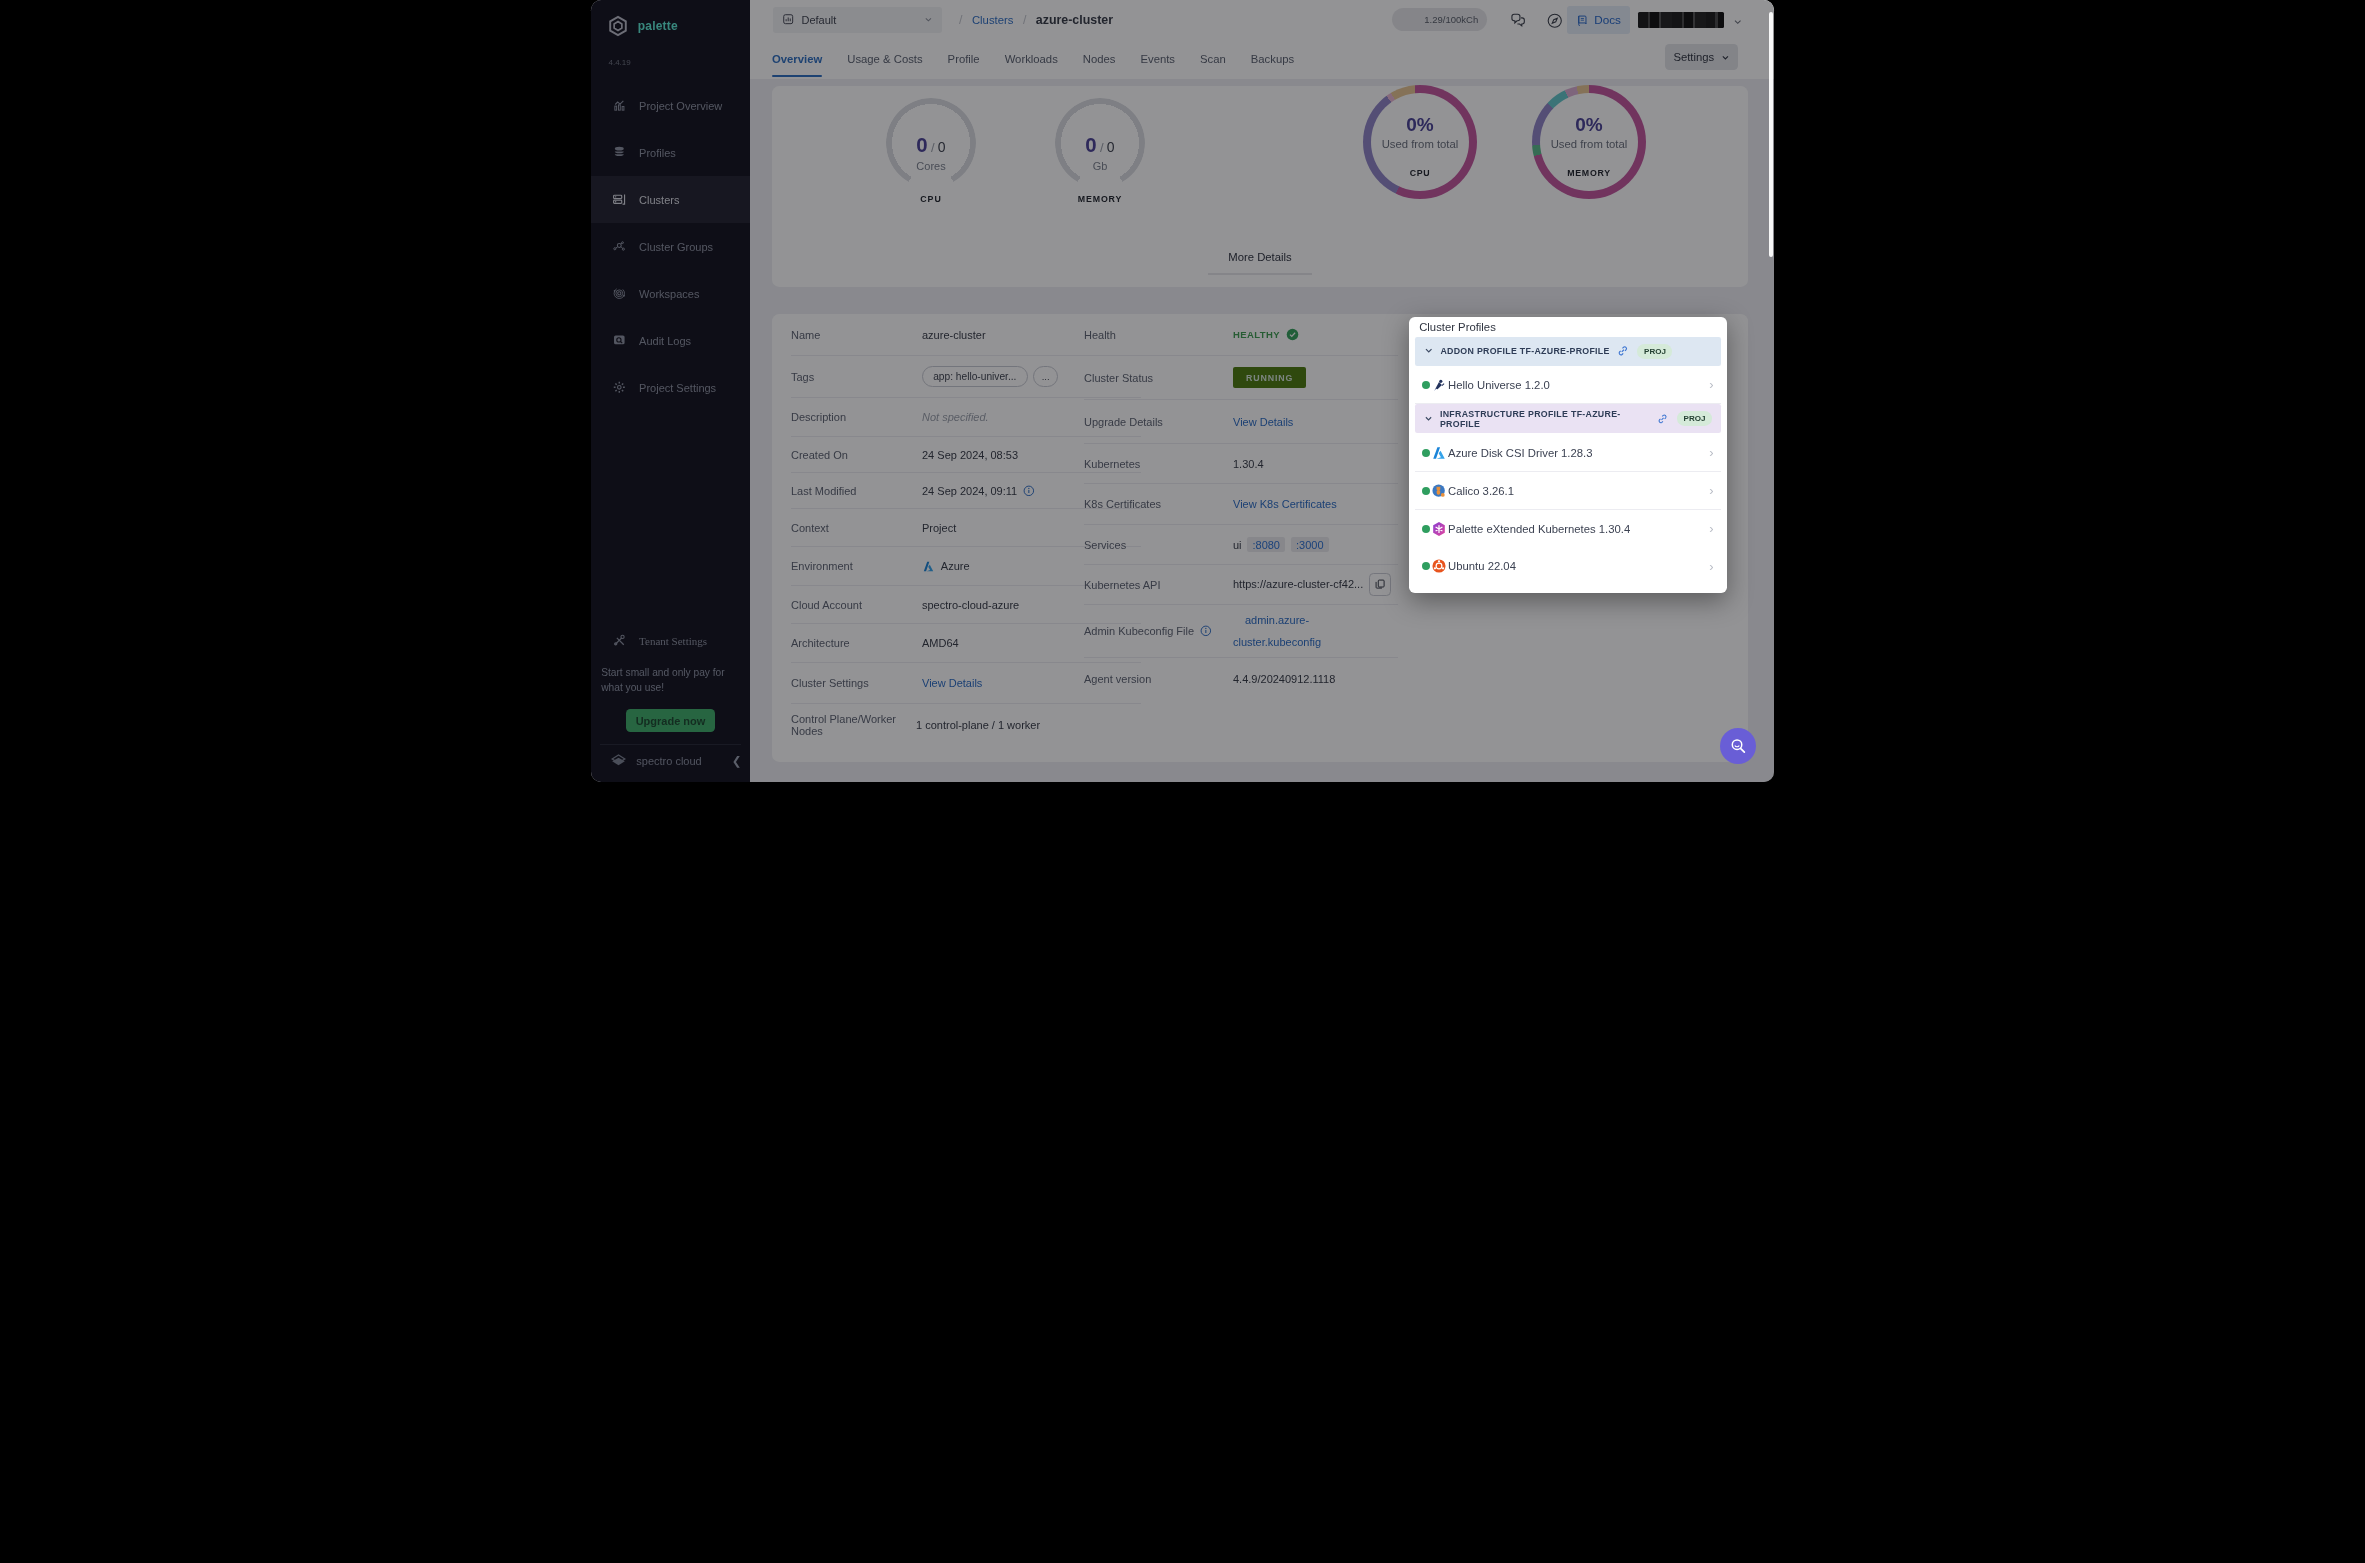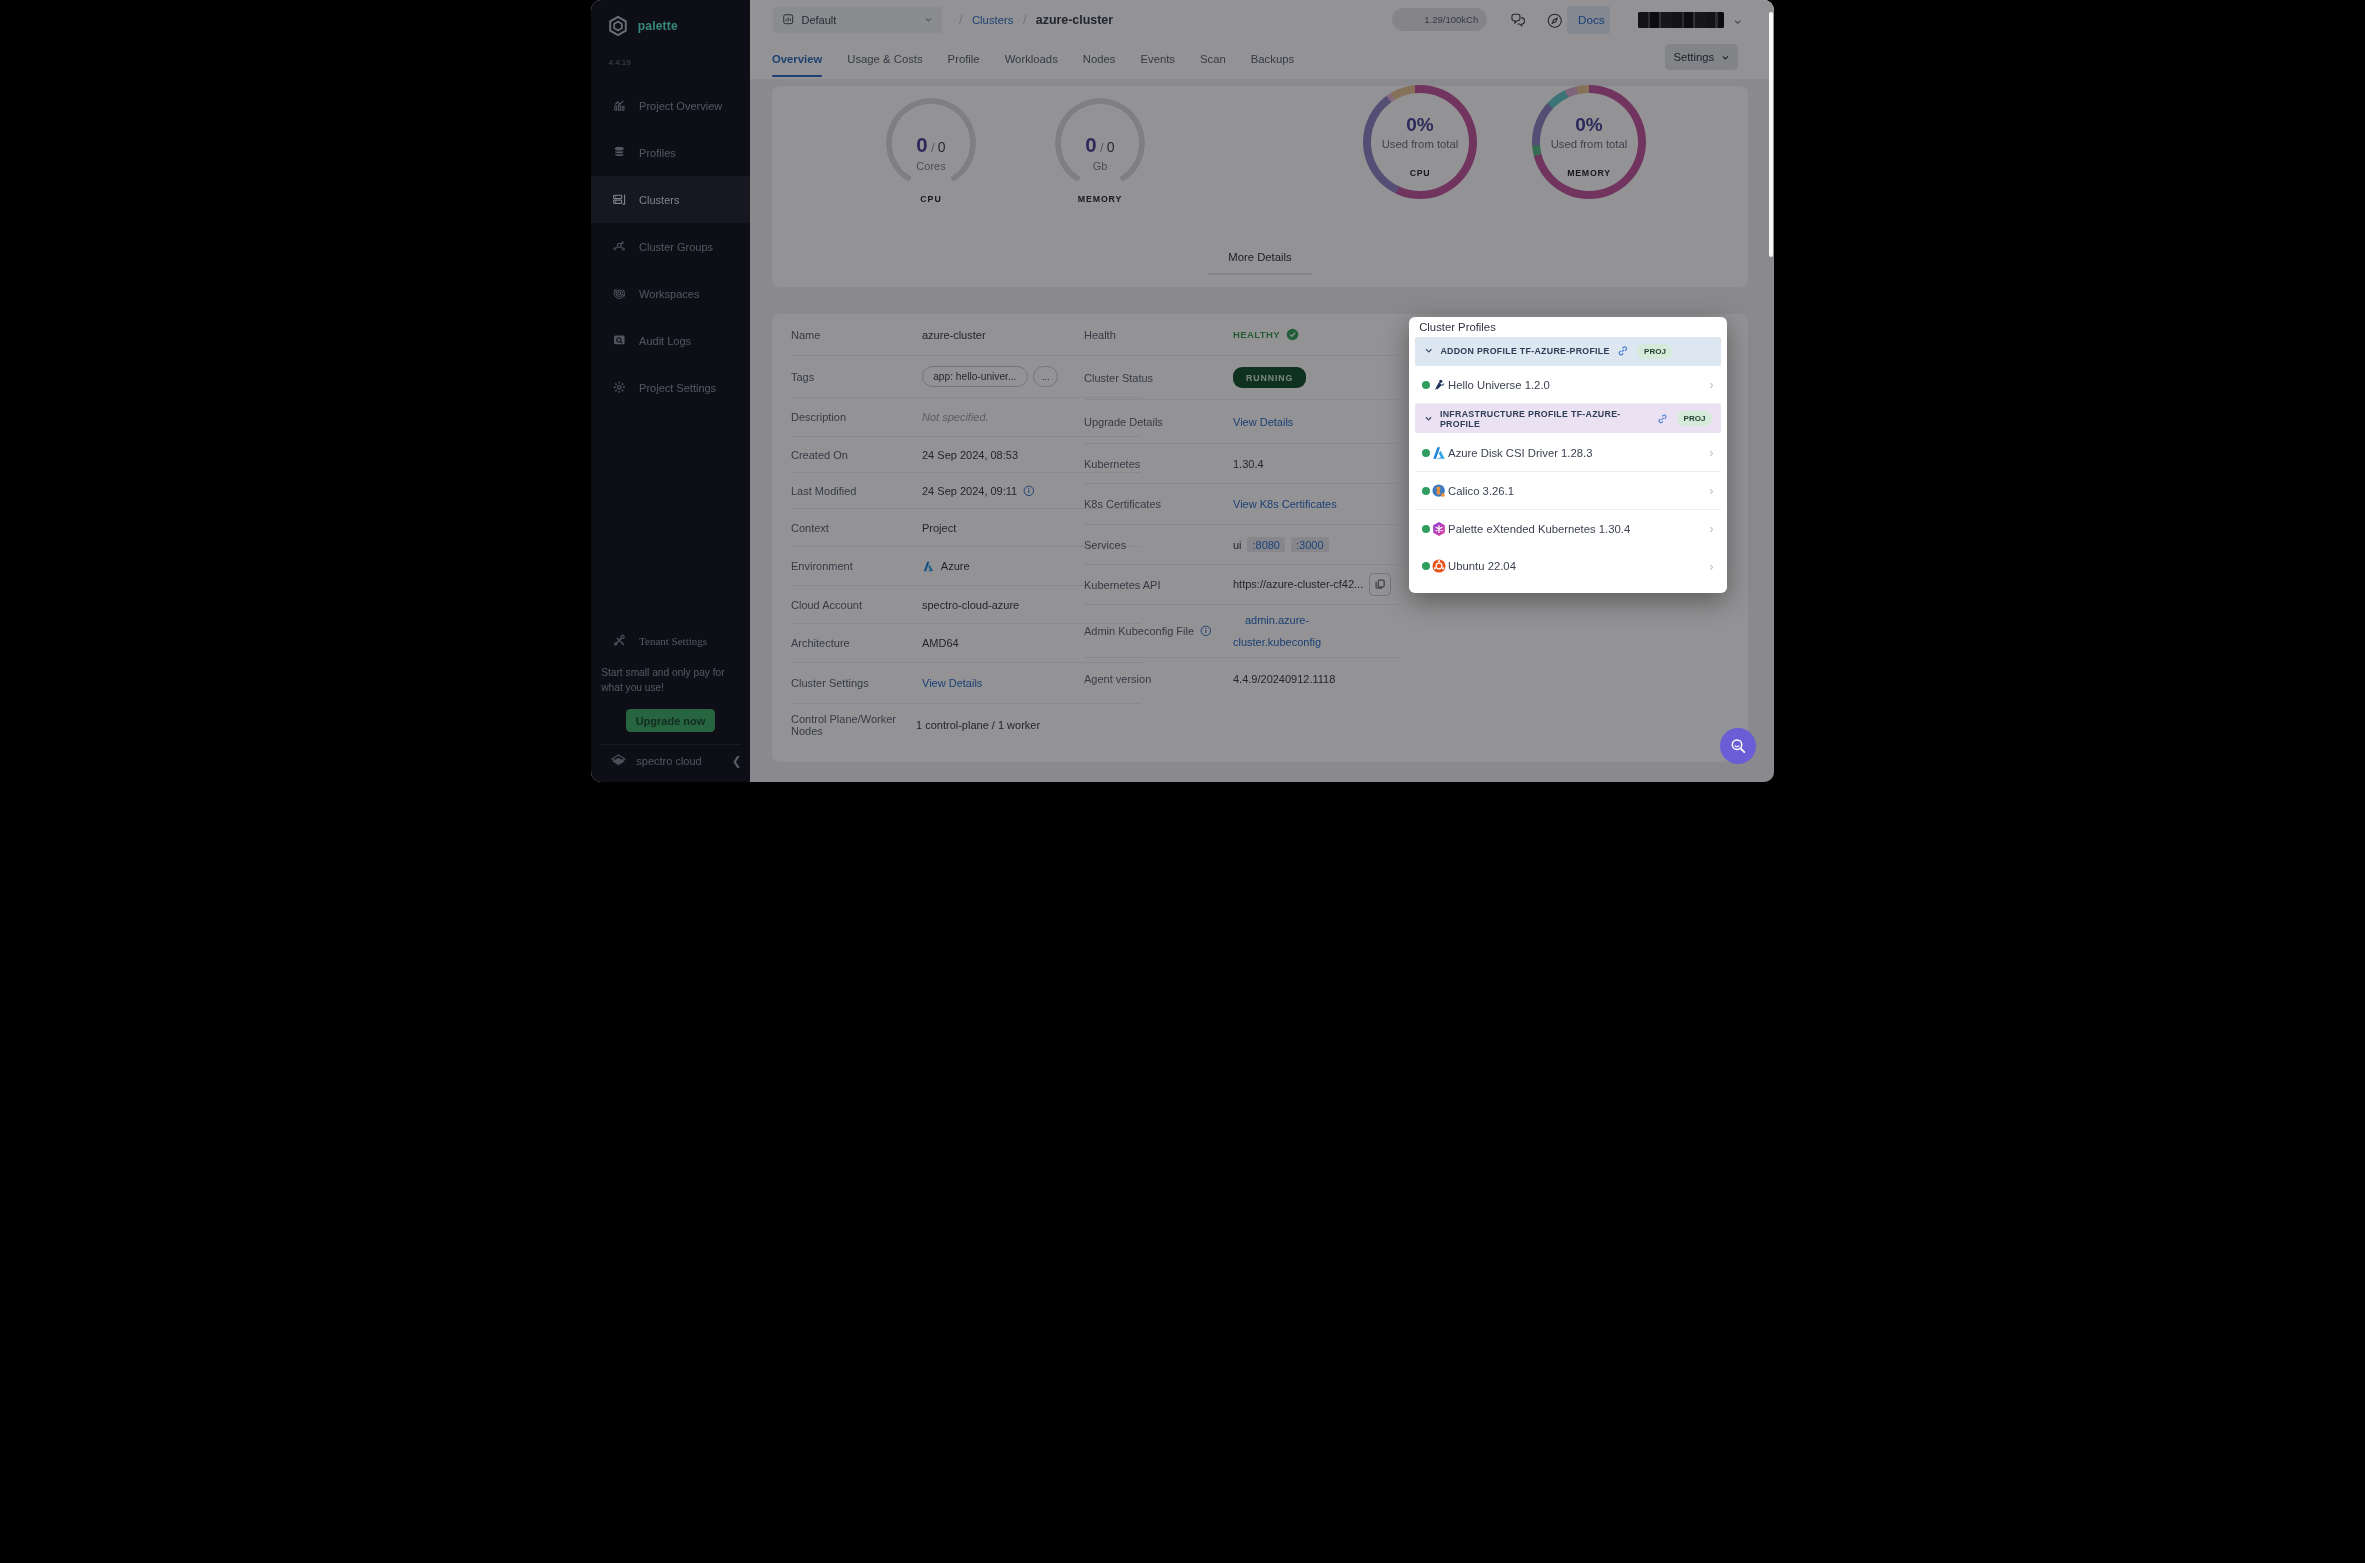--- a/index.html
+++ b/index.html
@@ -24,21 +24,21 @@
   .header{position:absolute;left:159px;top:0;width:1024px;height:79px;background:#ffffff;}
   .hrow{position:absolute;left:0;top:0;width:1024px;height:39px;}
   .proj-btn{position:absolute;left:23px;top:6.6px;width:169px;height:26px;background:#f1f2f4;border:none;border-radius:2.9px;display:flex;align-items:center;gap:7.3px;padding:0 8.8px;font-size:11px;color:#3f4450;cursor:pointer;box-sizing:border-box;}
   .proj-btn .chev{margin-left:auto;color:#8b909c;}
   .crumb{position:absolute;left:209px;top:0;height:39px;display:flex;align-items:center;gap:9.5px;}
   .crumb .sep{color:#c3c6cd;font-size:12.4px;}
   .crumb .root{color:#2f6fc4;font-size:11.3px;cursor:pointer;}
   .crumb .cur{color:#363b47;font-size:12.4px;font-weight:600;}
   .usage-pill{position:absolute;left:642px;top:8px;width:95px;height:23px;background:#e6e7ea;border-radius:11.7px;display:flex;align-items:center;justify-content:flex-end;padding-right:8.8px;box-sizing:border-box;font-size:9.5px;color:#585d69;}
   .hicon{position:absolute;top:11.7px;width:17.5px;height:17.5px;color:#3a3f4a;cursor:pointer;}
-  .docs-btn{position:absolute;left:817px;top:5.8px;width:43px;height:28px;background:#e4edf8;border:none;border-radius:2.9px;display:flex;align-items:center;justify-content:center;gap:5.8px;color:#2567c9;font-size:11.7px;cursor:pointer;}
+  .docs-btn{position:absolute;left:817px;top:5.8px;width:63px;height:28px;background:#e4edf8;border:none;border-radius:2.9px;display:flex;align-items:center;justify-content:center;gap:5.8px;color:#2567c9;font-size:11.7px;cursor:pointer;}
   .user-redacted{position:absolute;left:888px;top:11.7px;width:86px;height:16px;border-radius:1.5px;background:repeating-linear-gradient(90deg,#1b1b1b 0 9.5px,#4a4a4a 9.5px 12.4px,#101010 12.4px 21px,#555 21px 23px,#222 23px 34px);cursor:pointer;}
   .user-chev{position:absolute;left:983px;top:15.3px;color:#6a6f7a;}
   .tabs{position:absolute;left:22px;top:39px;height:39px;display:flex;align-items:center;gap:25px;}
   .tab{font-size:11.3px;color:#5a6170;cursor:pointer;position:relative;height:39px;display:flex;align-items:center;}
   .tab.active{color:#2e6fc0;font-weight:600;}
   .tab.active::after{content:"";position:absolute;left:0;right:0;bottom:0.7px;height:2.2px;background:#2e6fc0;border-radius:1.5px;}
   .settings-btn{position:absolute;left:915px;top:44px;width:73px;height:26px;background:#e2e4e8;border:none;border-radius:4.4px;font-size:11.3px;color:#2f3440;display:flex;align-items:center;justify-content:center;gap:6.6px;cursor:pointer;}
   
   .card{position:absolute;background:#fff;border-radius:7.3px;}
   .card1{left:181px;top:86px;width:976px;height:201px;}
@@ -67,21 +67,21 @@
   .drow{display:flex;align-items:center;border-bottom:0.7px solid #ececf0;box-sizing:border-box;}
   .drow:last-child{border-bottom:none;}
   .lbl{color:#5d6372;font-size:11px;flex:0 0 131px;}
   .lblr{color:#5d6372;font-size:11px;flex:0 0 149px;display:flex;align-items:center;gap:5.8px;}
   .val{color:#363b47;font-size:11px;display:flex;align-items:center;gap:5.8px;}
   .val.muted{color:#9aa0ab;font-style:italic;}
   .link{color:#2b6cc4;cursor:pointer;}
   .tag-pill{border:0.7px solid #c7cad2;border-radius:11.7px;padding:4.4px 10.2px;font-size:10.2px;color:#3f4450;cursor:pointer;}
   .tag-more{border:0.7px solid #c7cad2;border-radius:11px;padding:4.4px 7.3px;font-size:9.5px;color:#3f4450;cursor:pointer;}
   .healthy{color:#3f9e52;font-size:9.5px;font-weight:700;letter-spacing:0.4px;display:flex;align-items:center;gap:5.8px;}
-  .status-pill{background:#14532d;color:#d7e6db;font-size:8.8px;font-weight:700;letter-spacing:0.9px;border-radius:9px;padding:5.8px 13px;cursor:default;}
+  .status-pill{background:#4d7c0f;color:#d7e6db;font-size:8.8px;font-weight:700;letter-spacing:0.9px;border-radius:2px;padding:5.8px 13px;cursor:default;}
   .svc-chip{background:#e9eaee;border-radius:2.2px;padding:1.5px 5.1px;color:#2a6fd0;cursor:pointer;}
   .copy-btn{width:20.4px;height:20.4px;border:0.7px solid #c9ccd4;border-radius:4.4px;background:#fff;display:flex;align-items:center;justify-content:center;cursor:pointer;color:#2f3440;}
   .kc-lines{display:flex;flex-direction:column;line-height:16px;}
   
   .dim{position:absolute;inset:0;background:rgba(8,8,14,.44);z-index:40;}
   .popup{position:absolute;left:818px;top:317px;width:318px;height:276px;background:#fff;border-radius:5.8px;box-shadow:0 7.3px 26px rgba(0,0,0,.38);z-index:60;}
   .popup-title{position:absolute;left:10.2px;top:4.4px;font-size:11.3px;color:#2f3440;}
   .sec-head{position:absolute;left:5.8px;width:306px;height:29px;border-radius:2.2px;display:flex;align-items:center;gap:7.3px;padding:0 8.8px;box-sizing:border-box;cursor:pointer;}
   .sec-head.addon{top:19.7px;background:#dde7f2;}
   .sec-head.infra{top:87px;background:#eae2f3;}

